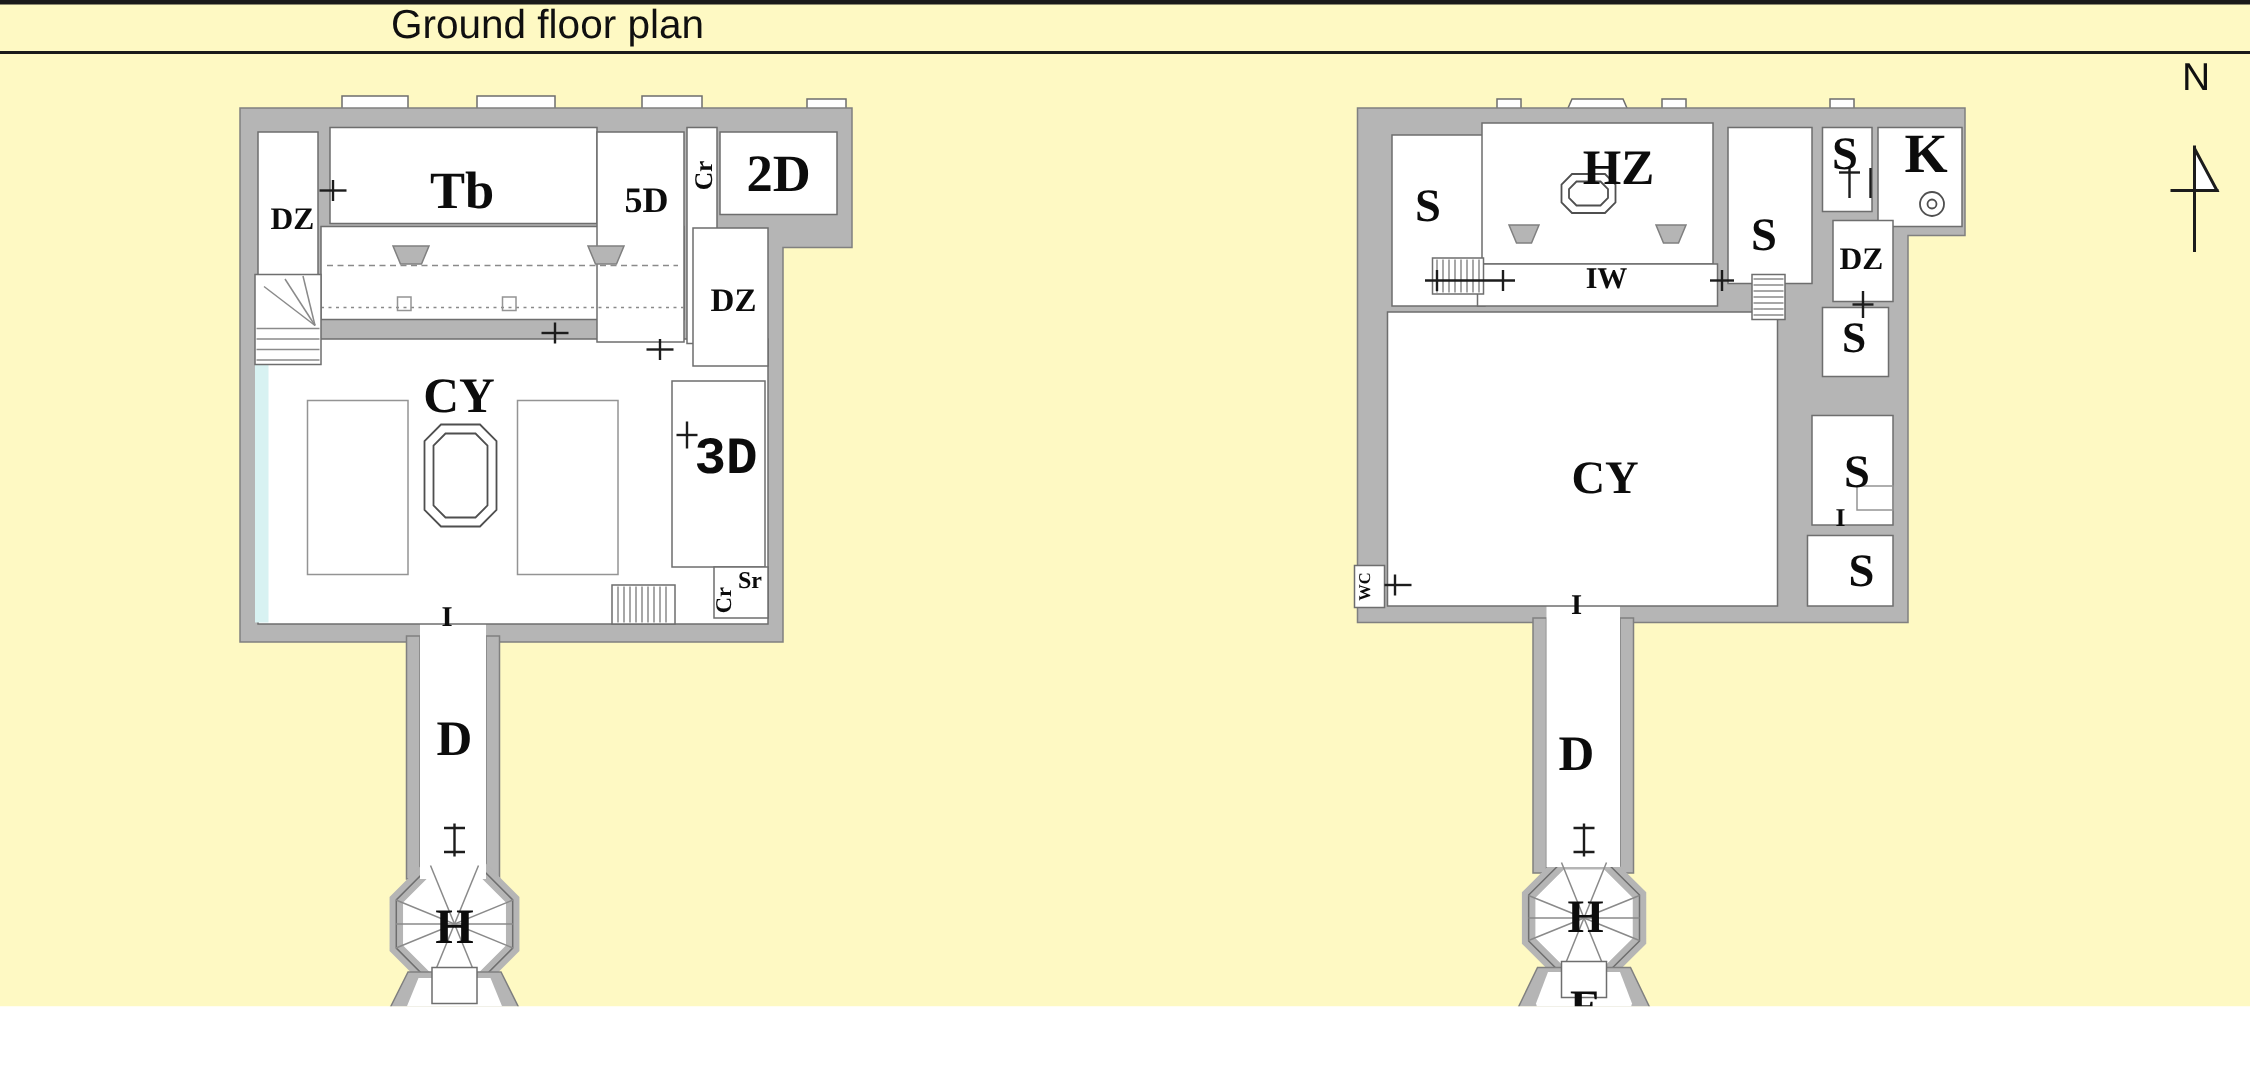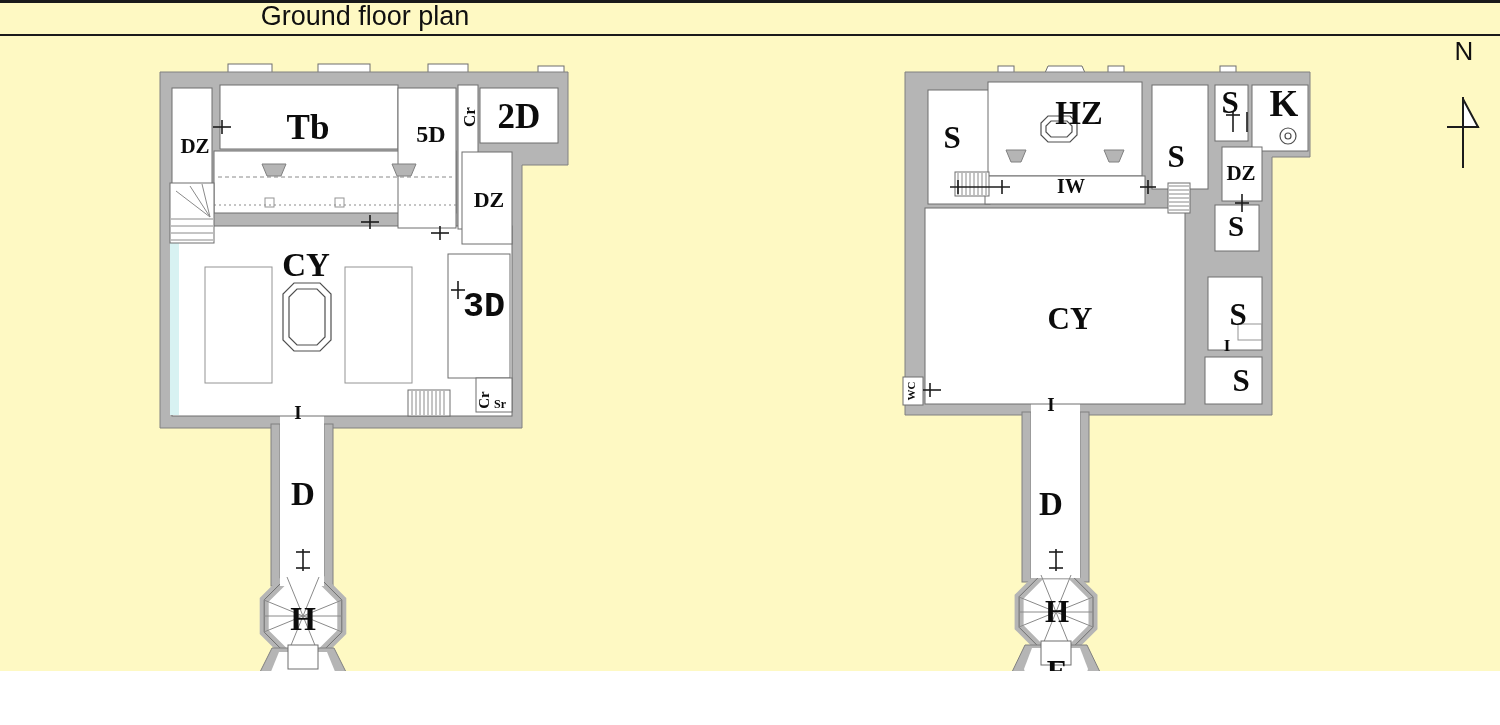--- a/index.html
+++ b/index.html
@@ -266,21 +266,21 @@
 
   <div>
       <span class="plan-label" style="left: 195px; top: 146px; font-size: 21px;">DZ</span>
       <span class="plan-label" style="left: 308px; top: 127px; font-size: 35px;">Tb</span>
       <span class="plan-label" style="left: 431px; top: 134px; font-size: 24px;">5D</span>
       <span class="plan-label" style="left: 469px; top: 117px; font-size: 17px; transform: translate(-50%, -50%) rotate(-90deg);">Cr</span>
       <span class="plan-label" style="left: 519px; top: 116px; font-size: 35px;">2D</span>
       <span class="plan-label" style="left: 489px; top: 200px; font-size: 22px;">DZ</span>
       <span class="plan-label" style="left: 306px; top: 265px; font-size: 33px;">CY</span>
       <span class="plan-label" style="left: 484px; top: 307px; font-size: 35px; font-family: Liberation Mono, monospace;">3D</span>
-      <span class="plan-label" style="left: 500px; top: 404px; font-size: 12px;">Sr</span>
+      <span class="plan-label" style="left: 500px; top: 388px; font-size: 16px;">Sr</span>
       <span class="plan-label" style="left: 484px; top: 400px; font-size: 15px; transform: translate(-50%, -50%) rotate(-90deg);">Cr</span>
       <span class="plan-label" style="left: 298px; top: 412px; font-size: 19px;">I</span>
       <span class="plan-label" style="left: 303px; top: 494px; font-size: 33px;">D</span>
       <span class="plan-label" style="left: 303px; top: 619px; font-size: 33px;">H</span>
       <span class="plan-label" style="left: 303px; top: 685px; font-size: 33px;">E</span>
       <span class="plan-label" style="left: 952px; top: 137px; font-size: 31px;">S</span>
       <span class="plan-label" style="left: 1063px; top: 113px; font-size: 33px; margin-left: 16px;">HZ</span>
       <span class="plan-label" style="left: 1071px; top: 186px; font-size: 20px;">IW</span>
       <span class="plan-label" style="left: 1176px; top: 156px; font-size: 31px;">S</span>
       <span class="plan-label" style="left: 1230px; top: 102px; font-size: 31px;">S</span>

